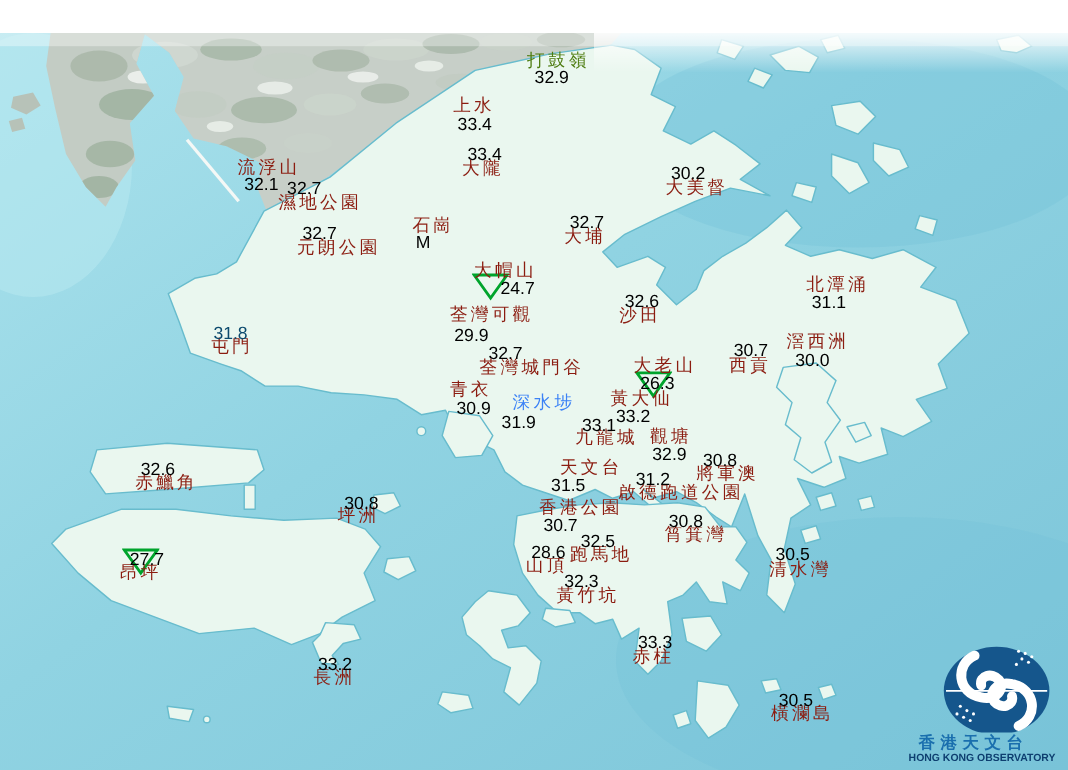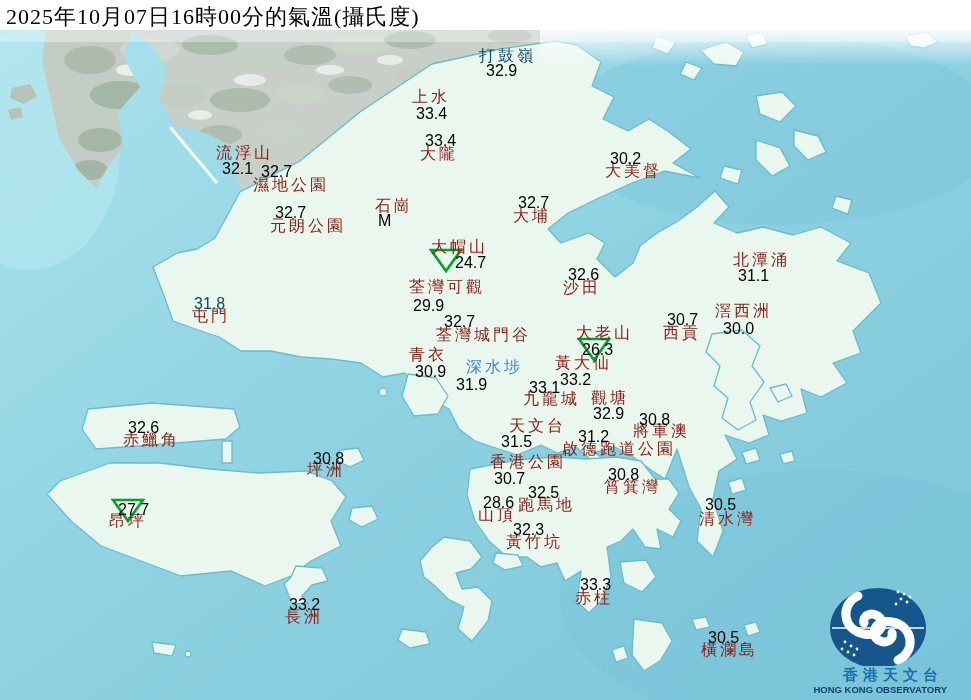--- a/index.html
+++ b/index.html
@@ -6,21 +6,21 @@
   #app{position:relative;width:971px;height:700px;overflow:hidden;background:#fff;
        font-family:"Liberation Sans",sans-serif;}
   #map{position:absolute;left:0;top:0;}
   #title{position:absolute;left:6px;top:2px;font-family:"Liberation Serif",serif;
          font-size:22px;color:#000;letter-spacing:1px;white-space:nowrap;z-index:30;}
   .st-name{position:absolute;font-family:"Liberation Serif",serif;font-size:16px;
            letter-spacing:3px;white-space:nowrap;line-height:1;z-index:22;}
   .st-val{position:absolute;font-family:"Liberation Sans",sans-serif;font-size:16px;
           white-space:nowrap;line-height:1;z-index:23;font-weight:400;}
   .tri{position:absolute;z-index:21;}
-  #logo{position:absolute;left:802px;top:580px;width:141px;height:120px;z-index:25;text-align:right;}
+  #logo{position:absolute;left:830px;top:580px;width:141px;height:120px;z-index:25;text-align:left;}
   #logo-cn{position:absolute;left:0;top:86px;width:141px;font-family:"Liberation Serif",serif;
            font-size:15px;font-weight:bold;letter-spacing:5px;text-indent:5px;}
   #logo-en{position:absolute;left:-4px;top:104px;width:149px;font-size:9.5px;font-weight:bold;
            letter-spacing:0px;}
 </style>
 </head>
 <body>
 
 <div id="app">
 
@@ -153,25 +153,24 @@
       <path d="M724,166 L742,170 L738,184 L720,178 Z"></path>
       <path d="M906,36 L926,32 L938,42 L924,48 L910,46 Z"></path>
     </g>
 
     <rect x="540" y="30" width="431" height="36" fill="url(#hazeG)"></rect>
     <rect x="0" y="28" width="971" height="14" fill="#ffffff" opacity="0.35"></rect>
 
     <rect x="0" y="0" width="971" height="30" fill="#ffffff"></rect>
   </svg>
 
-  <div id="title" style="color: rgb(0, 0, 0);">2025年10月07日16時00分的氣溫(攝氏度)</div>
 
   <div id="stations">
       <div class="st-val" style="left: 486px; top: 63px; color: rgb(0, 0, 0);">32.9</div>
-      <div class="st-name" style="left: 479px; top: 48px; color: #0c4a6e;">打鼓嶺</div>
+      <div class="st-name" style="left: 479px; top: 48px; color: #4d7c0f;">打鼓嶺</div>
       <div class="st-val" style="left: 416px; top: 106px; color: rgb(0, 0, 0);">33.4</div>
       <div class="st-name" style="left: 412px; top: 89px; color: rgb(139, 28, 16);">上水</div>
       <div class="st-val" style="left: 425px; top: 133px; color: rgb(0, 0, 0);">33.4</div>
       <div class="st-name" style="left: 420px; top: 146px; color: rgb(139, 28, 16);">大隴</div>
       <div class="st-val" style="left: 222px; top: 161px; color: rgb(0, 0, 0);">32.1</div>
       <div class="st-name" style="left: 216px; top: 145px; color: rgb(139, 28, 16);">流浮山</div>
       <div class="st-val" style="left: 261px; top: 164px; color: rgb(0, 0, 0);">32.7</div>
       <div class="st-name" style="left: 253px; top: 177px; color: rgb(139, 28, 16);">濕地公園</div>
       <div class="st-val" style="left: 610px; top: 151px; color: rgb(0, 0, 0);">30.2</div>
       <div class="st-name" style="left: 605px; top: 163px; color: rgb(139, 28, 16);">大美督</div>

